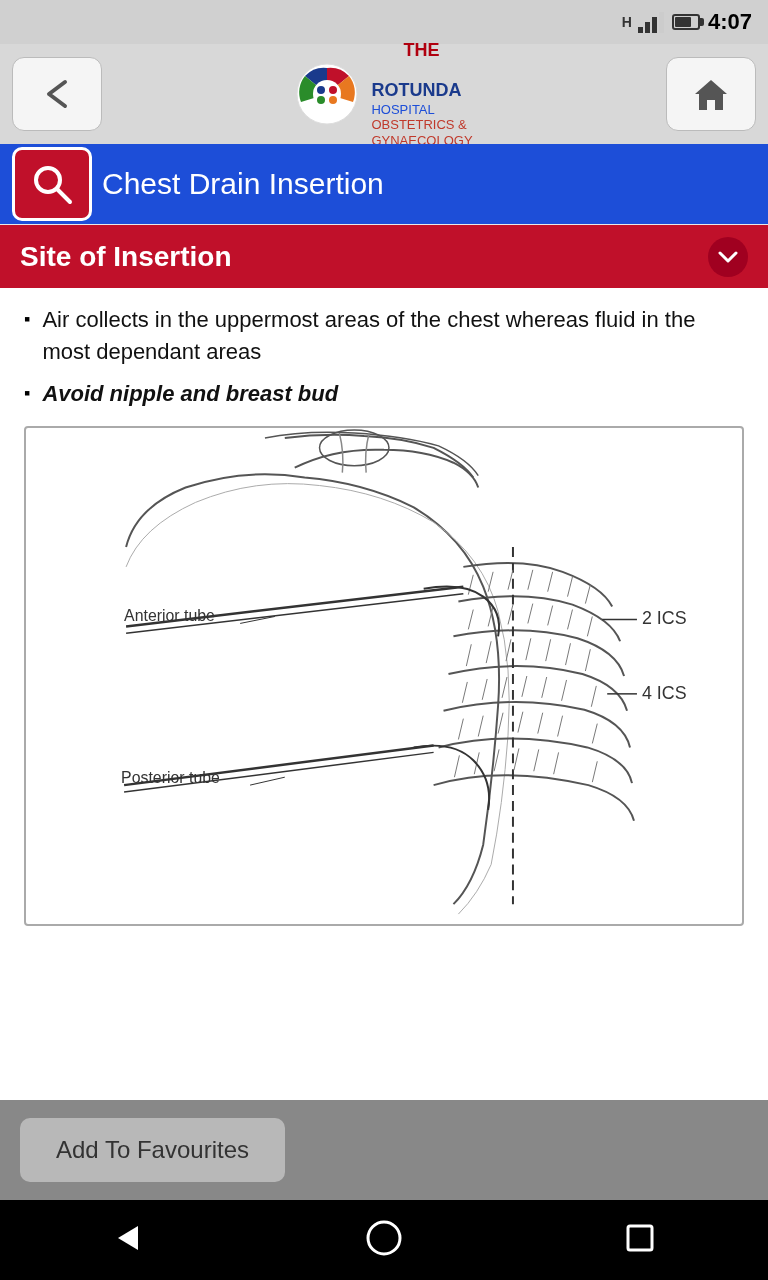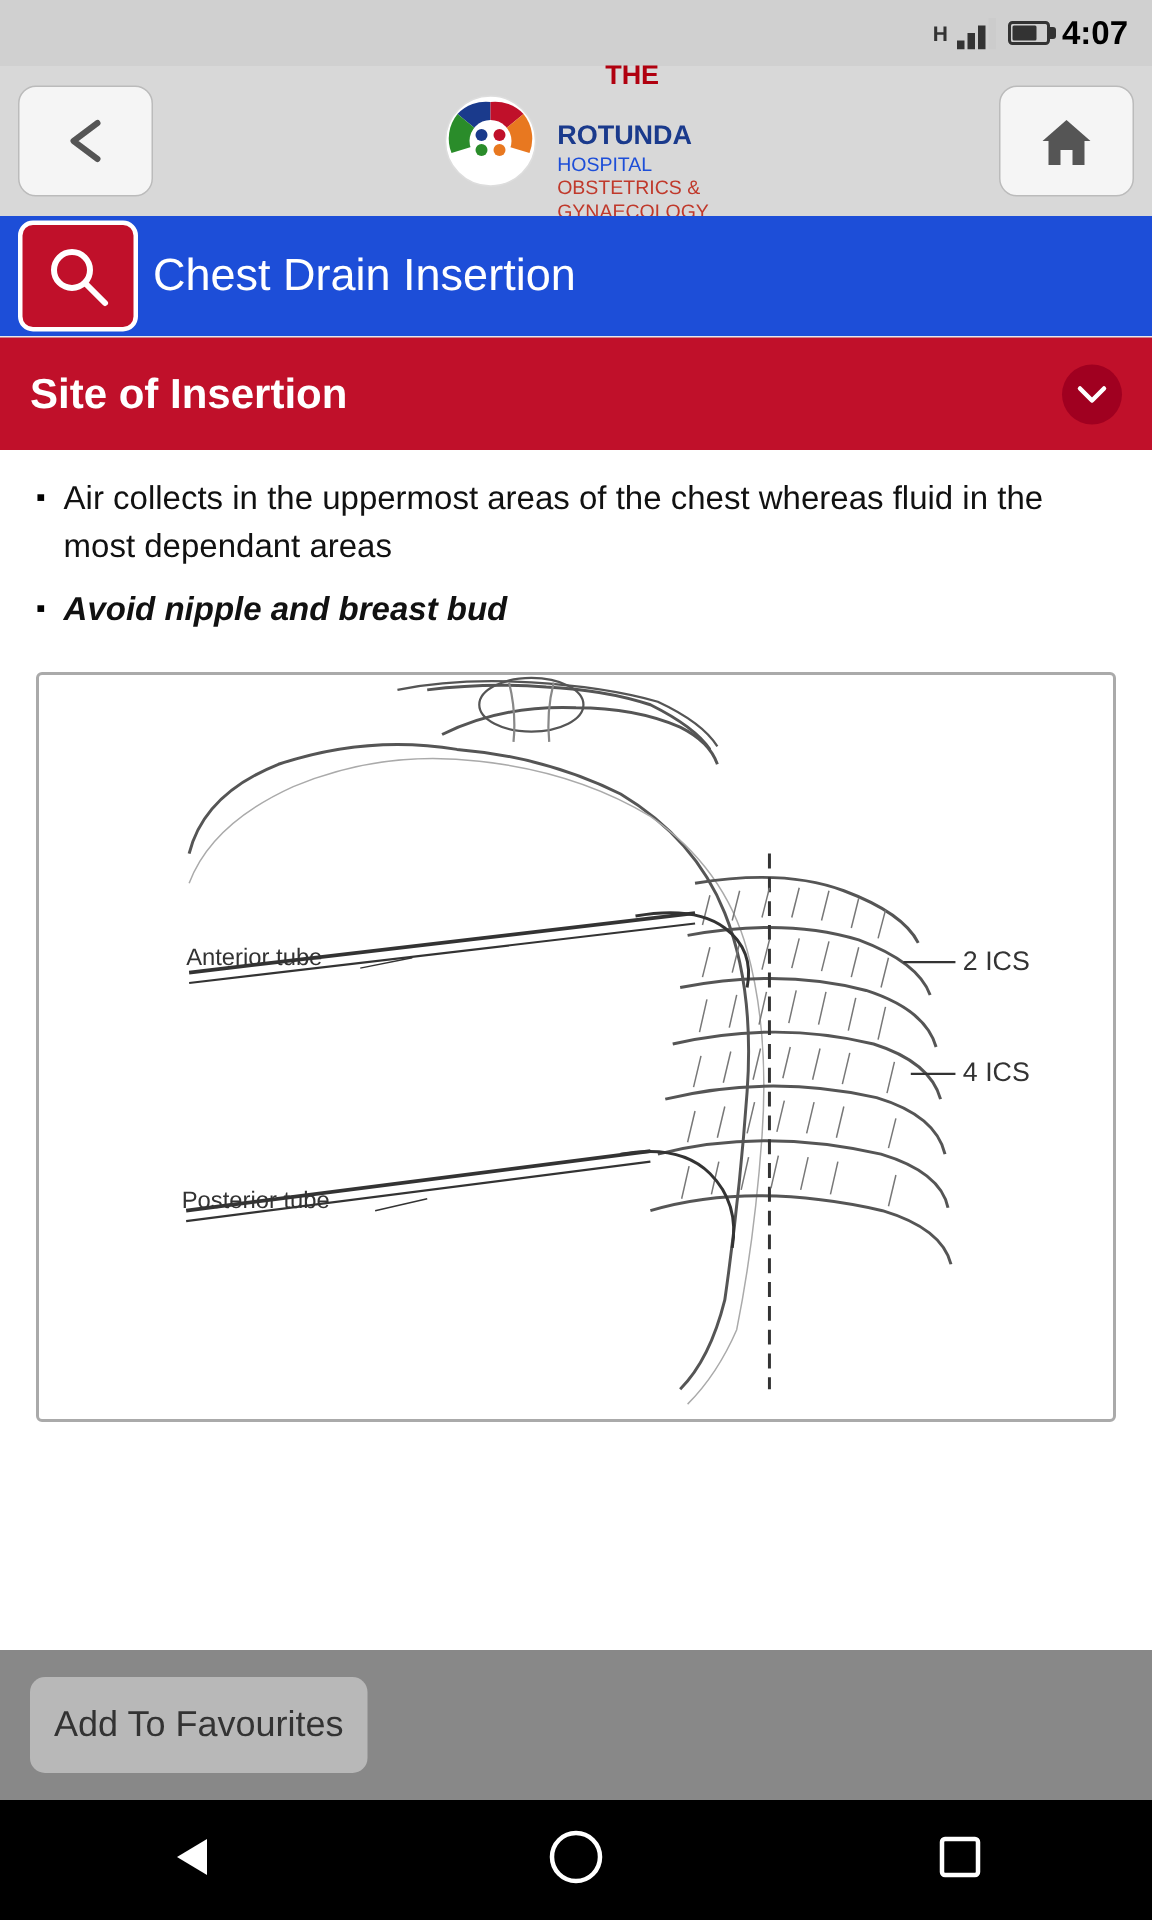--- a/index.html
+++ b/index.html
@@ -120,21 +120,21 @@
     }
     .search-title {
       color: #fff;
       font-size: 30px;
       font-weight: 500;
     }
 
     
     .section-header {
       background: #c0102a;
-      height: 76px;
+      height: 64px;
       display: flex;
       align-items: center;
       justify-content: space-between;
       padding: 0 20px;
       border-top: 1px solid #e8e8e8;
     }
     .section-title {
       color: #fff;
       font-size: 28px;
       font-weight: bold;
@@ -157,21 +157,21 @@
     
     .content-area {
       background: #fff;
       flex: 1;
       padding: 16px 24px 0 24px;
       overflow: hidden;
     }
     .bullet-list {
       list-style: none;
       padding: 0;
-      margin-bottom: 26px;
+      margin-bottom: 16px;
     }
     .bullet-list li {
       display: flex;
       align-items: flex-start;
       font-size: 22px;
       line-height: 1.45;
       margin-bottom: 10px;
       color: #111;
     }
     .bullet-list li::before {
@@ -211,21 +211,21 @@
       background: #888;
       height: 100px;
       display: flex;
       align-items: center;
       padding: 0 20px;
     }
     .fav-btn {
       background: #b8b8b8;
       border: none;
       border-radius: 10px;
-      padding: 18px 16px;
+      padding: 18px 36px;
       font-size: 24px;
       color: #333;
       cursor: pointer;
     }
 
     
     .android-nav {
       background: #000;
       height: 80px;
       display: flex;

